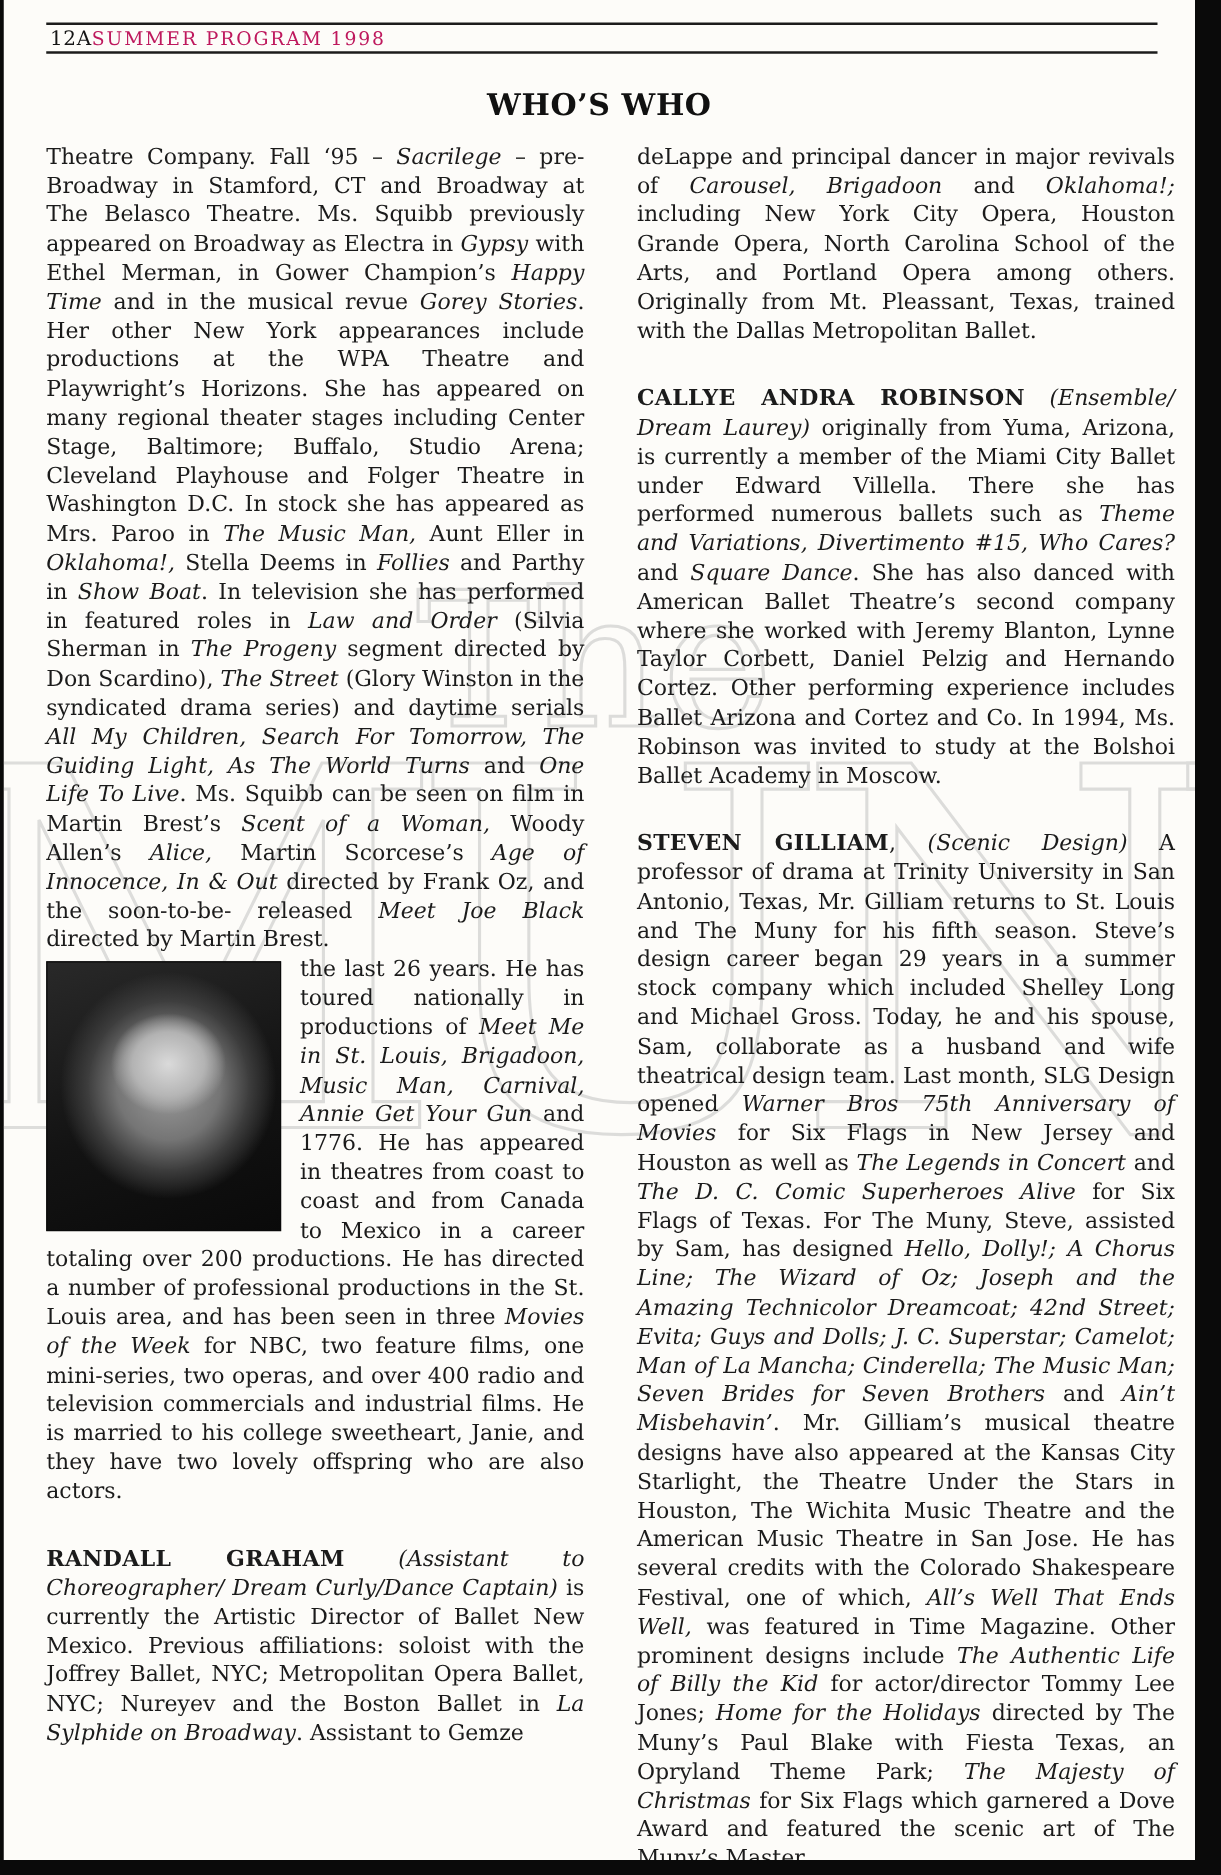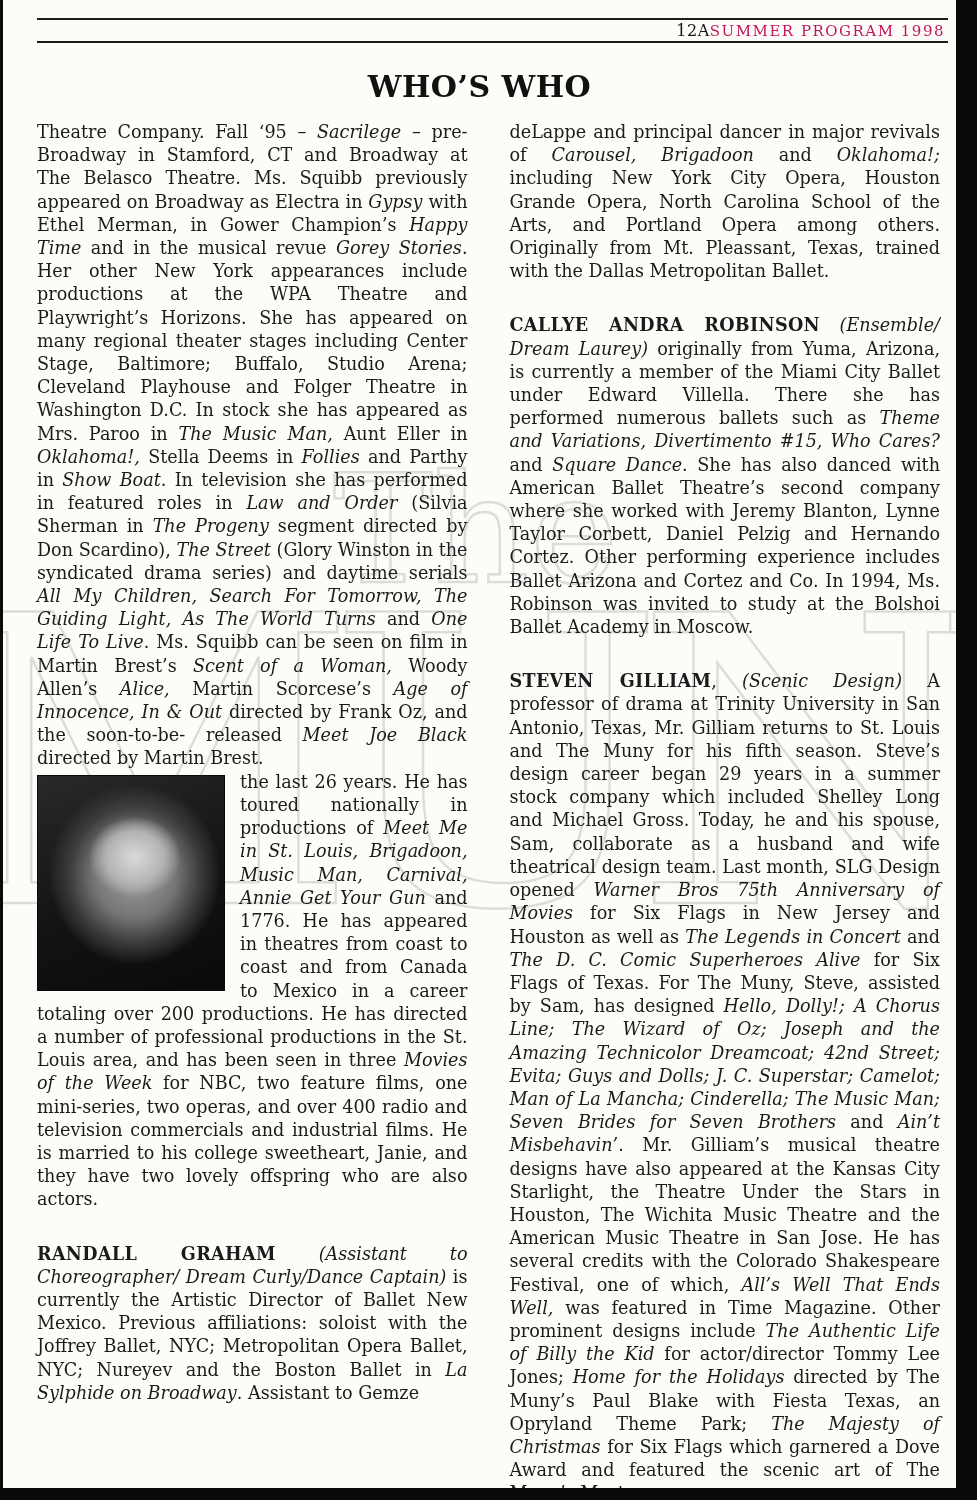--- a/index.html
+++ b/index.html
@@ -10,33 +10,33 @@
     overflow:hidden;
     font-family:"DejaVu Serif", serif;
   }
   .page {
     position:absolute; left:3px; top:0;
     width:953px; height:1488px;
     background:#fdfcf9;
     overflow:hidden;
   }
   .header {
-    margin:18px 8px 0 34px;
+    margin:18px 30px 0 34px;
     border-top:2px solid #1c1c1c;
     border-bottom:2px solid #1c1c1c;
-    display:flex; justify-content:flex-end; align-items:center;
+    display:flex; justify-content:flex-start; align-items:center;
     padding:1px 3px;
     position:relative; z-index:2;
   }
   .page-number { font-size:16px; color:#151515; letter-spacing:0.5px; }
   .program-title { font-size:15px; color:#be185d; letter-spacing:1.5px; }
   .page-title {
     text-align:center;
     font-weight:bold;
-    font-size:30px;
+    font-size:24px;
     color:#111;
     margin-top:26px;
     letter-spacing:0.5px;
     position:relative; z-index:2;
   }
   .columns {
     display:flex; gap:42px;
     margin:17px 16px 0 34px;
     position:relative; z-index:2;
   }

